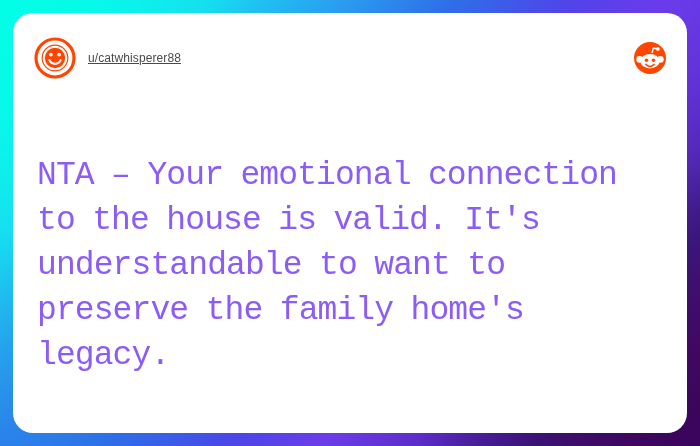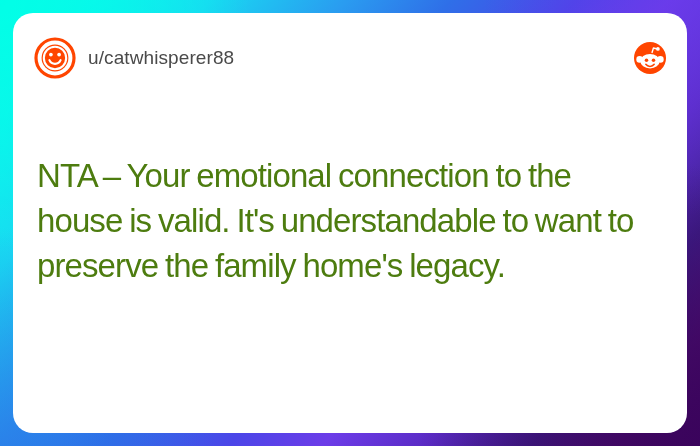--- a/index.html
+++ b/index.html
@@ -79,44 +79,45 @@
   .avatar {
     width: 42px;
     height: 42px;
     flex: 0 0 42px;
     display: block;
   }
 
   .username {
     margin-left: 12px;
     font-family: "Liberation Sans", sans-serif;
-    font-size: 19px;
+    font-size: 12px;
     color: #4a4a4a;
     letter-spacing: 0.1px;
     white-space: nowrap;
+    text-decoration: underline;
   }
 
   .brand-logo {
     margin-left: auto;
     width: 32px;
     height: 32px;
     flex: 0 0 32px;
     display: block;
   }
 
   
   .card-body {
     position: absolute;
     left: 24px;
     right: 24px;
     top: 140px;
-    font-family: Liberation Sans, sans-serif;
+    font-family: Liberation Mono, monospace;
     font-size: 33px;
     line-height: 45px;
-    color: #4d7c0f;
+    color: #8b5cf6;
     letter-spacing: -0.9px;
     word-spacing: -1.5px;
     font-weight: 400;
   }
 </style>
 </head>
 <body>
 
 <div id="stage">
 

